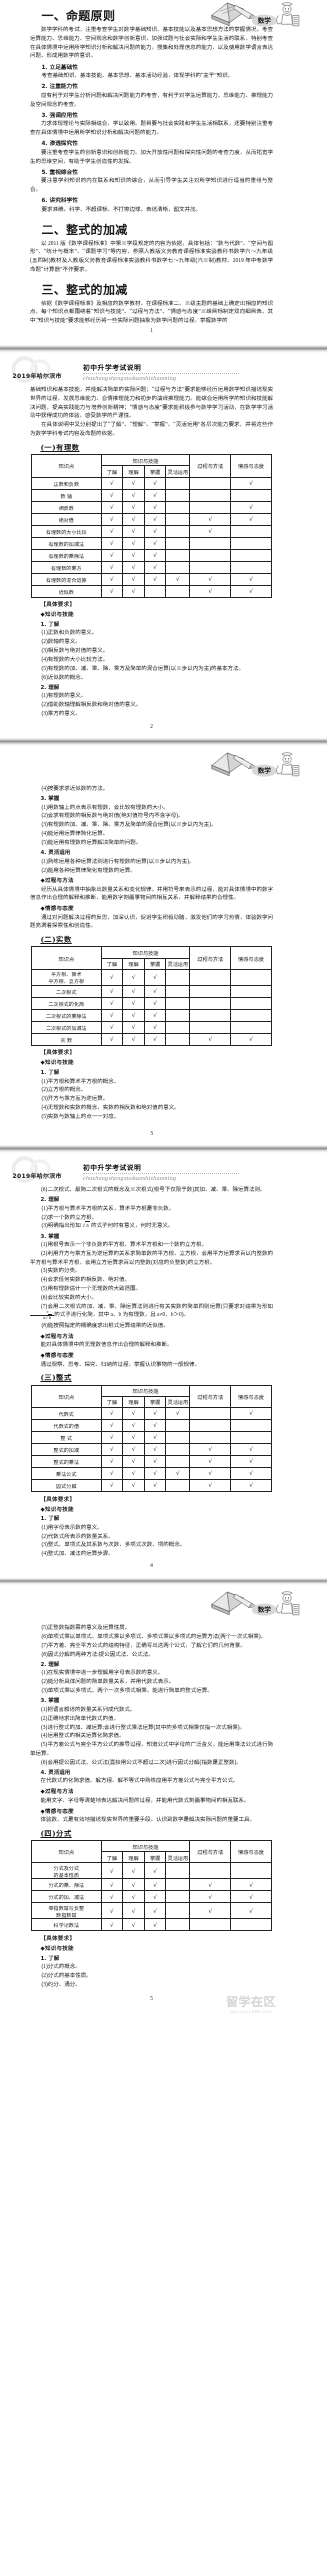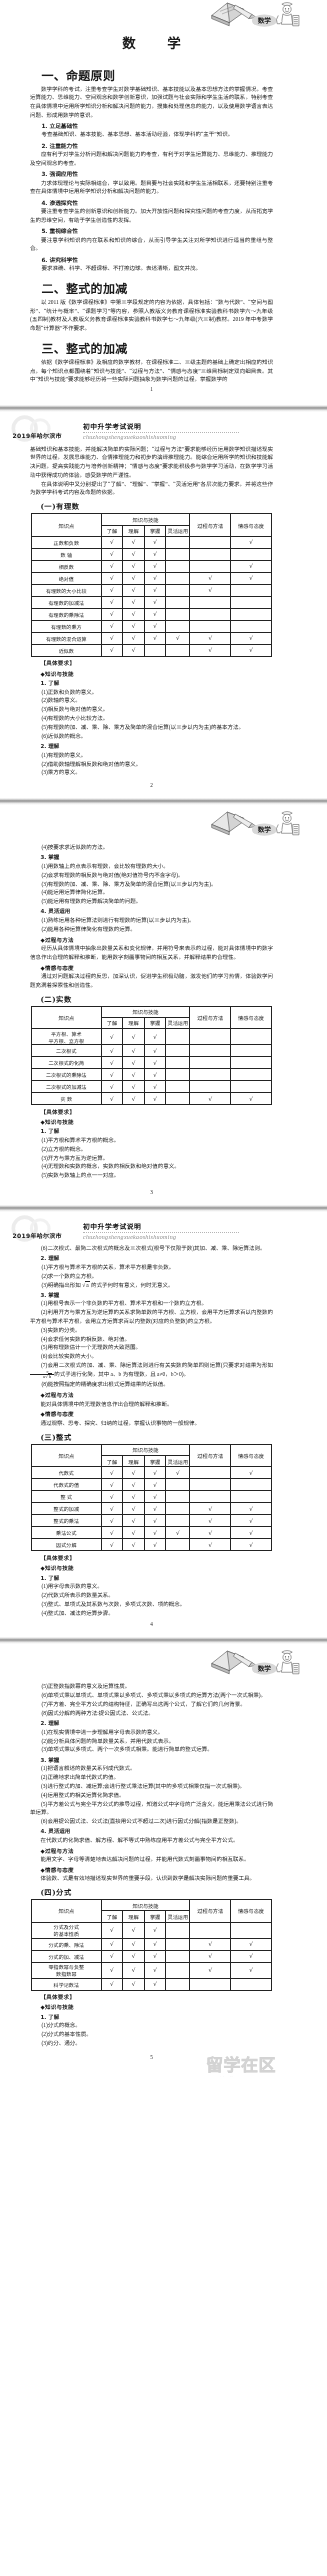--- a/index.html
+++ b/index.html
@@ -38,21 +38,21 @@
     letter-spacing:0.3px;font-family:"Liberation Serif","DejaVu Serif",serif;}
 
   
   .title-main{text-align:center;font-size:13.5px;font-weight:bold;letter-spacing:13.5px;
     font-family:"DejaVu Sans","Liberation Sans",sans-serif;margin:32px 0 13.5px 0;padding-left:13.5px;}
   h2.sec{font-size:12px;font-weight:bold;margin:6.2px 0 2.1px 11.4px;letter-spacing:0.3px;
     font-family:Liberation Sans, sans-serif;}
   h3.sub{font-size:5.7px;font-weight:bold;margin:1.6px 0 0.5px 11.4px;
     font-family:"DejaVu Sans","Liberation Sans",sans-serif;}
   h3.grp{font-size:7.3px;font-weight:bold;margin:4.2px 0 2.1px 10.4px;letter-spacing:0.5px;
-    font-family:"DejaVu Serif","Liberation Serif",serif;}
+    font-family:"DejaVu Serif","Liberation Serif",serif;text-decoration:underline;}
   p.para{font-size:5.5px;line-height:1.58;margin:0.5px 0;text-align:justify;text-indent:2em;}
   p.flush{font-size:5.5px;line-height:1.58;margin:0.5px 0;text-align:justify;text-indent:0;}
   p.item{font-size:5.5px;line-height:1.56;margin:0.3px 0 0.3px 11.4px;text-indent:0;}
   p.item2{font-size:5.5px;line-height:1.56;margin:0.3px 0;text-indent:2em;text-align:justify;}
   .req-head{font-size:5.5px;font-weight:bold;margin:2.6px 0 1px 10.4px;
     font-family:"DejaVu Sans","Liberation Sans",sans-serif;letter-spacing:0.3px;}
   .dim-head{font-size:5.5px;font-weight:bold;margin:2.1px 0 0.5px 10.4px;
     font-family:"DejaVu Sans","Liberation Sans",sans-serif;letter-spacing:0.3px;}
   .lvl{font-size:5.5px;font-weight:bold;margin:1.6px 0 0.5px 10.4px;
     font-family:"DejaVu Sans","Liberation Sans",sans-serif;}
@@ -102,21 +102,20 @@
           <path d="M156 21 q4 3 8 0"></path>
           <path d="M152 27 q8 6 16 0 l3 20 l-22 0 Z" fill="#fff"></path>
           <path d="M143 30 q-6 8 -2 16 q6 2 9 -4" fill="#fff"></path>
           <path d="M171 30 l12 0 l0 20 l-12 0 Z" fill="#fff"></path>
           <path d="M173 34 l8 0 M173 38 l8 0 M173 42 l8 0 M173 46 l8 0"></path>
         </g>
       </svg>
     </div>
 
     <div class="page-body">
-      <div class="title-main">数 学</div>
 
       <h2 class="sec">一、命题原则</h2>
       <p class="para">数学学科的考试，注重考查学生对数学基础知识、基本技能以及基本思想方法的掌握情况，考查运算能力、思维能力、空间观念和数学创新意识，加强试题与社会实际和学生生活的联系，特别考查在具体情境中运用所学知识分析和解决问题的能力，搜集和处理信息的能力，以及使用数学语言表达问题、形成用数学的意识。</p>
 
       <div>
         <div>
           <h3 class="sub">1. 立足基础性</h3>
           <p class="flush" style="text-indent:0;margin-left:11.4px;">考查基础知识、基本技能、基本思想、基本活动经验，体现学科的“主干”知识。</p>
         </div>
         <div>
@@ -732,21 +731,21 @@
       <div class="lvl">1. 了解</div>
       <div>
           <p class="item">(1)分式的概念。</p>
           <p class="item">(2)分式的基本性质。</p>
           <p class="item">(3)约分、通分。</p>
         </div>
 
       <div style="position:relative;height:23px;">
         <div class="pg-num" style="margin-top:6.2px;">5</div>
         <div style="position:absolute;right:-3.1px;top:-3.1px;text-align:center;opacity:.38;">
-          <div style="font-size:17px;font-weight:bold;letter-spacing:0.5px;color:#9a9a9a;
+          <div style="font-size:12px;font-weight:normal;letter-spacing:0.5px;color:#9a9a9a;
                       font-family:'DejaVu Sans','Liberation Sans',sans-serif;
                       -webkit-text-stroke:0.5px #8d8d8d;">留学在区</div>
           <div style="font-size:4.2px;color:#9a9a9a;letter-spacing:0.3px;
                       font-family:'DejaVu Sans','Liberation Sans',sans-serif;">bbs.liuxue86.com</div>
         </div>
       </div>
     </div>
   </section>
 
 </div>

